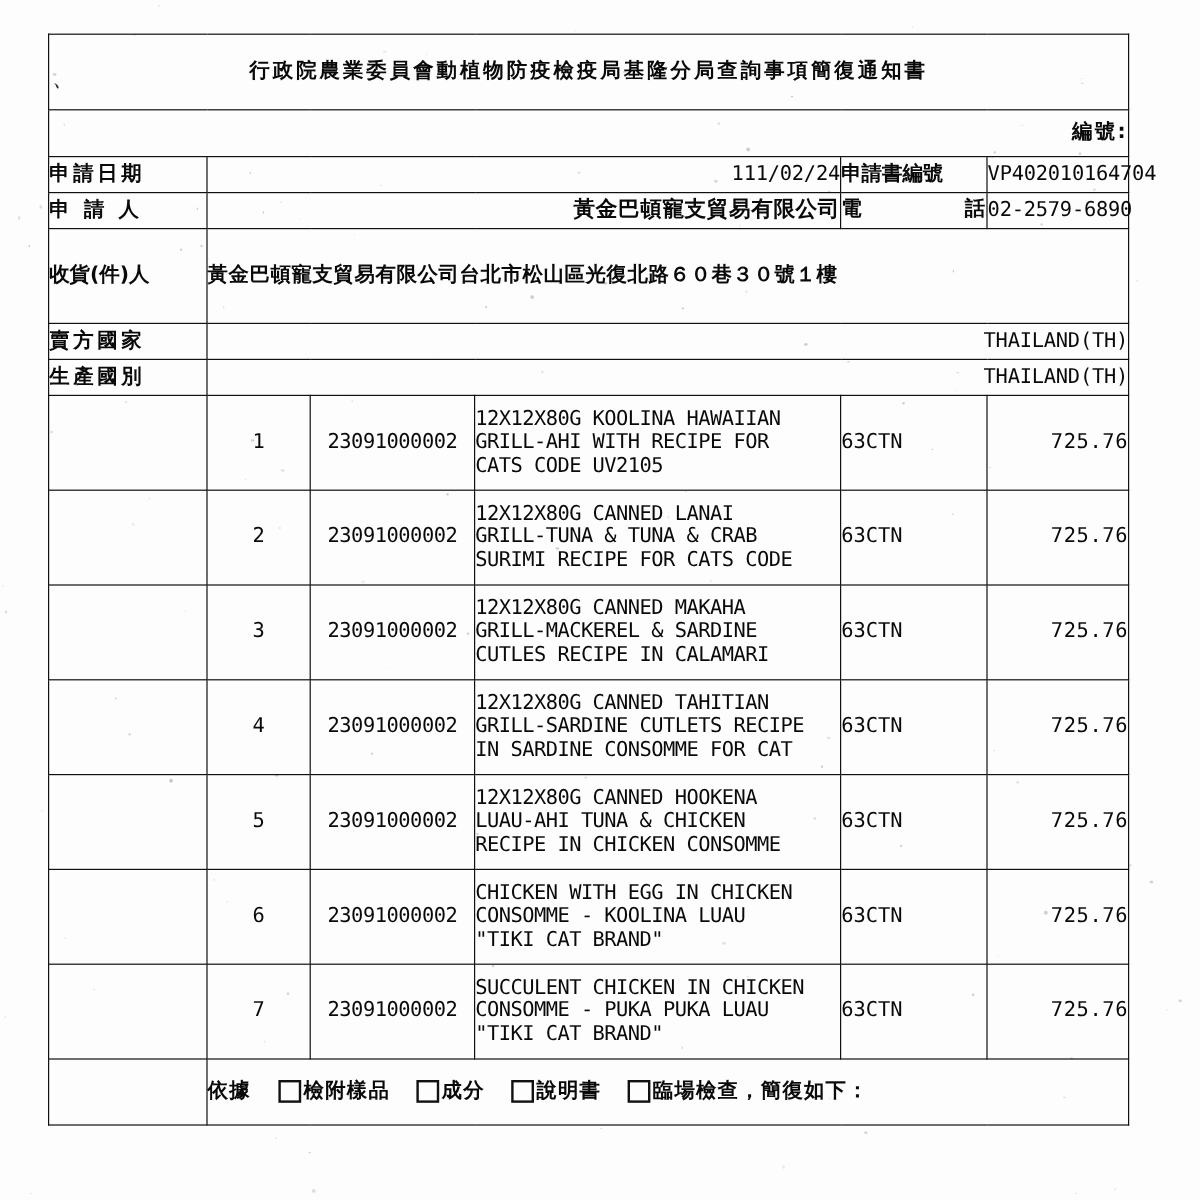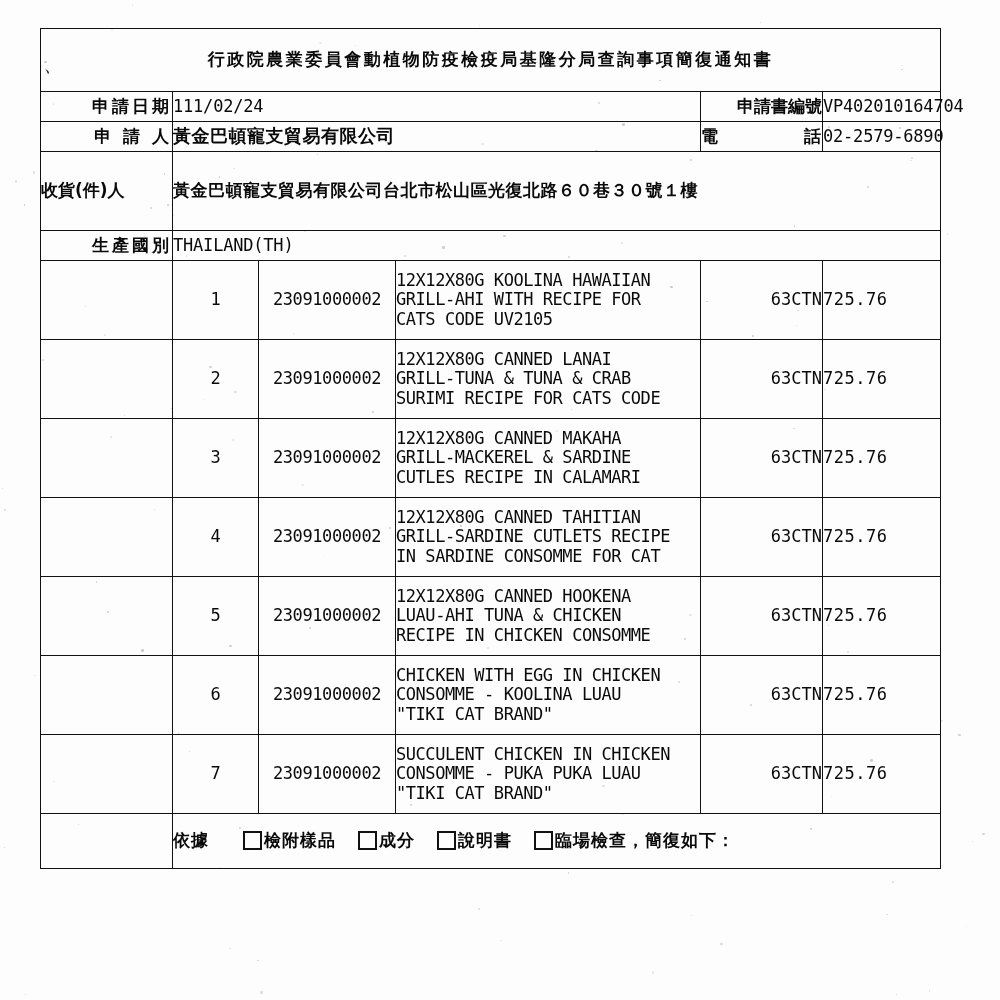--- a/index.html
+++ b/index.html
@@ -72,36 +72,37 @@
   .serial-cell {
     height: 38px;
     text-align: right;
     padding-right: 212px;
     font-size: 19px;
     font-weight: 700;
     letter-spacing: 2px;
   }
 
   .lbl {
-    text-align: right;
+    text-align: left;
     font-size: 18px;
     font-weight: 700;
     letter-spacing: 3px;
     padding: 3px 6px;
     white-space: nowrap;
   }
   .lbl-spread {
     text-align: justify;
     text-align-last: justify;
     padding: 3px 14px;
     font-size: 18px;
     font-weight: 700;
+    font-family: Liberation Mono, monospace;
   }
   .val {
-    text-align: left;
+    text-align: right;
     padding: 3px 0 3px 7px;
     white-space: nowrap;
   }
 
   .row-h { height: 30px; }
   .addr-lbl {
     vertical-align: top;
     text-align: left;
     padding: 4px 0 0 0px;
     font-size: 18px;
@@ -146,43 +147,43 @@
   }
   .g-desc {
     font-family: "DejaVu Sans Mono", "Liberation Mono", monospace;
     font-size: 15.6px;
     letter-spacing: -0.45px;
     padding-left: 5px;
     line-height: 25.5px;
     white-space: nowrap;
   }
   .g-qty {
-    text-align: right;
+    text-align: left;
     font-family: "DejaVu Sans Mono", "Liberation Mono", monospace;
     font-size: 16.5px;
   }
   .g-wt {
-    text-align: left;
+    text-align: right;
     font-family: "DejaVu Sans Mono", "Liberation Mono", monospace;
     font-size: 16.5px;
     letter-spacing: 0.5px;
   }
 
   
   .foot-left { height: 54px; }
   .foot-cell {
     height: 54px;
     padding: 0 0 0 6px;
     font-size: 18px;
     font-weight: 700;
     white-space: nowrap;
     vertical-align: middle;
   }
   .foot-inner { display: flex; align-items: center; }
-  .foot-lead { letter-spacing: 1px; margin-right: 34px; }
+  .foot-lead { letter-spacing: 1px; margin-right: 23px; }
   .cbx {
     display: inline-block;
     width: 15px; height: 15px;
     border: 2px solid #111;
     margin-right: 2px;
     vertical-align: -2px;
   }
   .cb-group { display: inline-flex; align-items: center; margin-right: 22px; letter-spacing: 1px; }
   .cb-group:last-child { margin-right: 0; }
 
@@ -342,40 +343,47 @@
     <col style="width:305px">
     <col style="width:122px">
     <col style="width:118px">
   </colgroup>
 
   <tbody>
       <tr>
     <td class="title-cell cjk" colspan="6">行政院農業委員會動植物防疫檢疫局基隆分局查詢事項簡復通知書</td>
   </tr>
 
+  <tr>
+    <td class="serial-cell cjk" colspan="6">編號:</td>
+  </tr>
 
   <tr class="row-h">
     <td class="lbl cjk">申請日期</td>
     <td class="val mono" colspan="3">111/02/24</td>
     <td class="lbl cjk" style="letter-spacing:0px">申請書編號</td>
     <td class="val mono">VP402010164704</td>
   </tr>
 
   <tr class="row-h">
     <td class="lbl cjk">申 請 人</td>
     <td class="val cjk" colspan="3" style="font-size:18px;letter-spacing:.5px">黃金巴頓寵支貿易有限公司</td>
     <td class="lbl-spread cjk">電        話</td>
     <td class="val mono">02-2579-6890</td>
   </tr>
 
   <tr>
     <td class="addr-lbl cjk">收貨(件)人</td>
     <td class="addr-val cjk" colspan="5">黃金巴頓寵支貿易有限公司台北市松山區光復北路６０巷３０號１樓</td>
   </tr>
 
+  <tr class="row-h">
+    <td class="lbl cjk">賣方國家</td>
+    <td class="val mono" colspan="5">THAILAND(TH)</td>
+  </tr>
 
   <tr class="row-h">
     <td class="lbl cjk">生產國別</td>
     <td class="val mono" colspan="5">THAILAND(TH)</td>
   </tr>
 
 
 
   </tbody>
     <tbody id="goods-body">

